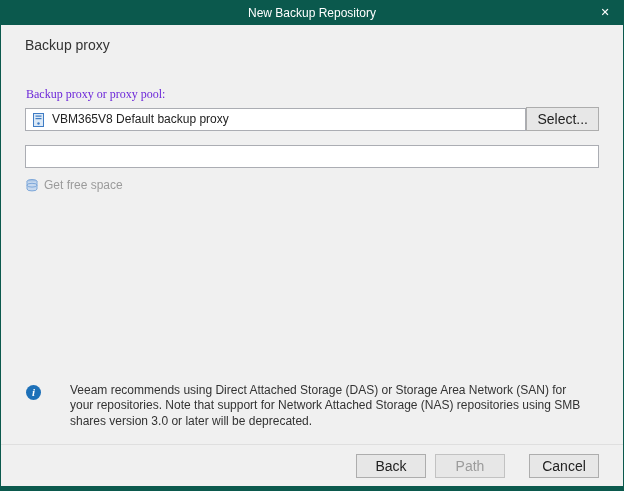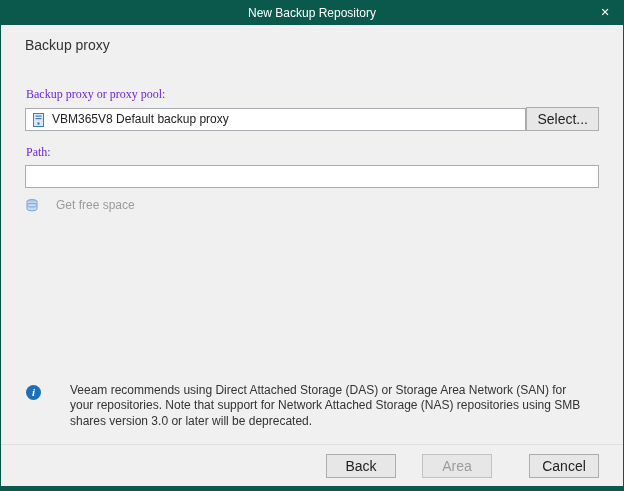--- a/index.html
+++ b/index.html
@@ -66,21 +66,21 @@
     padding: 2px 10px; cursor: default;
   }
   .btn:disabled { color: #9c9c9c; background: #e7e7e7; border-color: #c2c2c2; }
 
   .free-space-row {
     display: flex; align-items: center;
     margin: -4px 0 0 1px;
     color: #9b9b9b;
   }
   .free-space-row .fs-icon { margin-right: 6px; display: inline-flex; }
-  .free-space-label { color: #9b9b9b; margin-left: 12px; }
+  .free-space-label { color: #9b9b9b; }
 
   .spacer { flex: 1 1 auto; }
 
   .info-block {
     display: flex; align-items: flex-start;
     margin: 0 0 14px 0;
     max-width: 565px;
   }
   .info-icon {
     flex: 0 0 15px;
@@ -92,22 +92,22 @@
   }
   .info-text { line-height: 1.32; color: #333; margin-left: 20px; }
 
   .footer {
     flex: 0 0 42px;
     border-top: 1px solid #dfdfdf;
     background: #f0f0f0;
     display: flex; align-items: center; justify-content: flex-end;
     padding: 0 24px;
   }
-  .footer .btn { margin-left: 26px; }
-  .footer .btn.cancel-gap { margin-left: 37px; }
+  .footer .btn { margin-left: 9px; }
+  .footer .btn.cancel-gap { margin-left: 24px; }
 
   .bottom-strip {
     flex: 0 0 5px;
     background: #0b594d;
   }
 </style>
 </head>
 <body>
 
 <div class="window">
@@ -130,21 +130,20 @@
             <rect x="3.5" y="2.5" width="6" height="1.2" fill="#3f7cc4"></rect>
             <rect x="3.5" y="5" width="6" height="1.2" fill="#3f7cc4"></rect>
             <circle cx="6.5" cy="10.5" r="1.2" fill="#3f7cc4"></circle>
           </svg>
         </span>
         <input type="text" readonly="" value="VBM365V8 Default backup proxy" style="">
       </div>
       <button class="btn">Select...</button>
     </div>
 
-    <label class="field-label">Path:</label>
     <div class="form-row">
       <div class="input-wrap">
         <input type="text" value="" style="">
       </div>
     </div>
 
     <div class="free-space-row">
       <span class="fs-icon">
         <svg width="12" height="13" viewBox="0 0 12 13">
           <ellipse cx="6" cy="2.4" rx="5" ry="1.9" fill="#a9c4e4" stroke="#7da7d9"></ellipse>
@@ -159,19 +158,19 @@
 
     <div class="info-block">
       <span class="info-icon">i</span>
       <span class="info-text">Veeam recommends using Direct Attached Storage (DAS) or Storage Area Network (SAN) for your repositories. Note that support for Network Attached Storage (NAS) repositories using SMB shares version 3.0 or later will be deprecated.</span>
     </div>
 
   </div>
 
   <div class="footer">
     <button class="btn">Back</button>
-    <button class="btn" disabled="">Area</button>
+    <button class="btn" disabled="">Path</button>
     <button class="btn cancel-gap">Cancel</button>
   </div>
 
   <div class="bottom-strip"></div>
 
 </div>
 
 </body></html>

